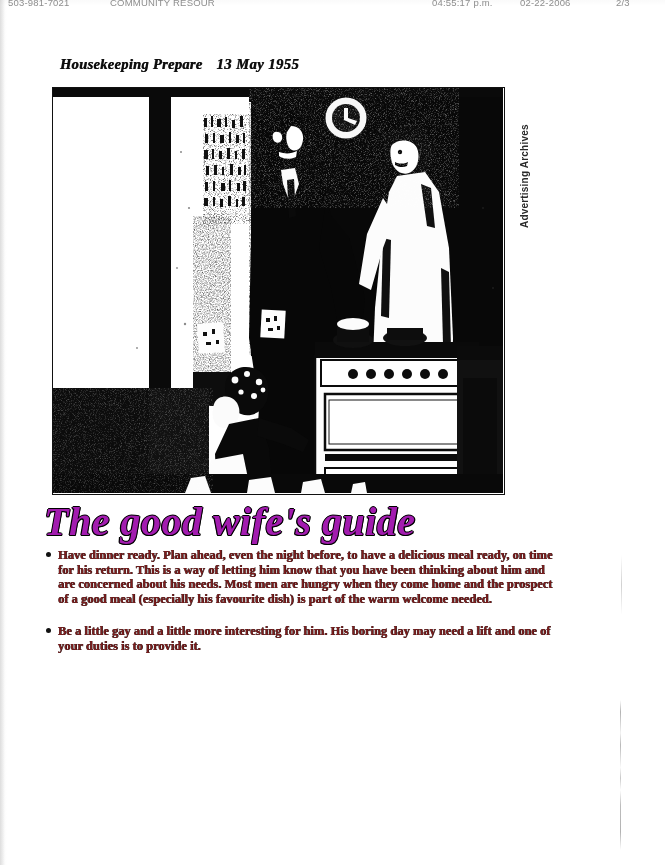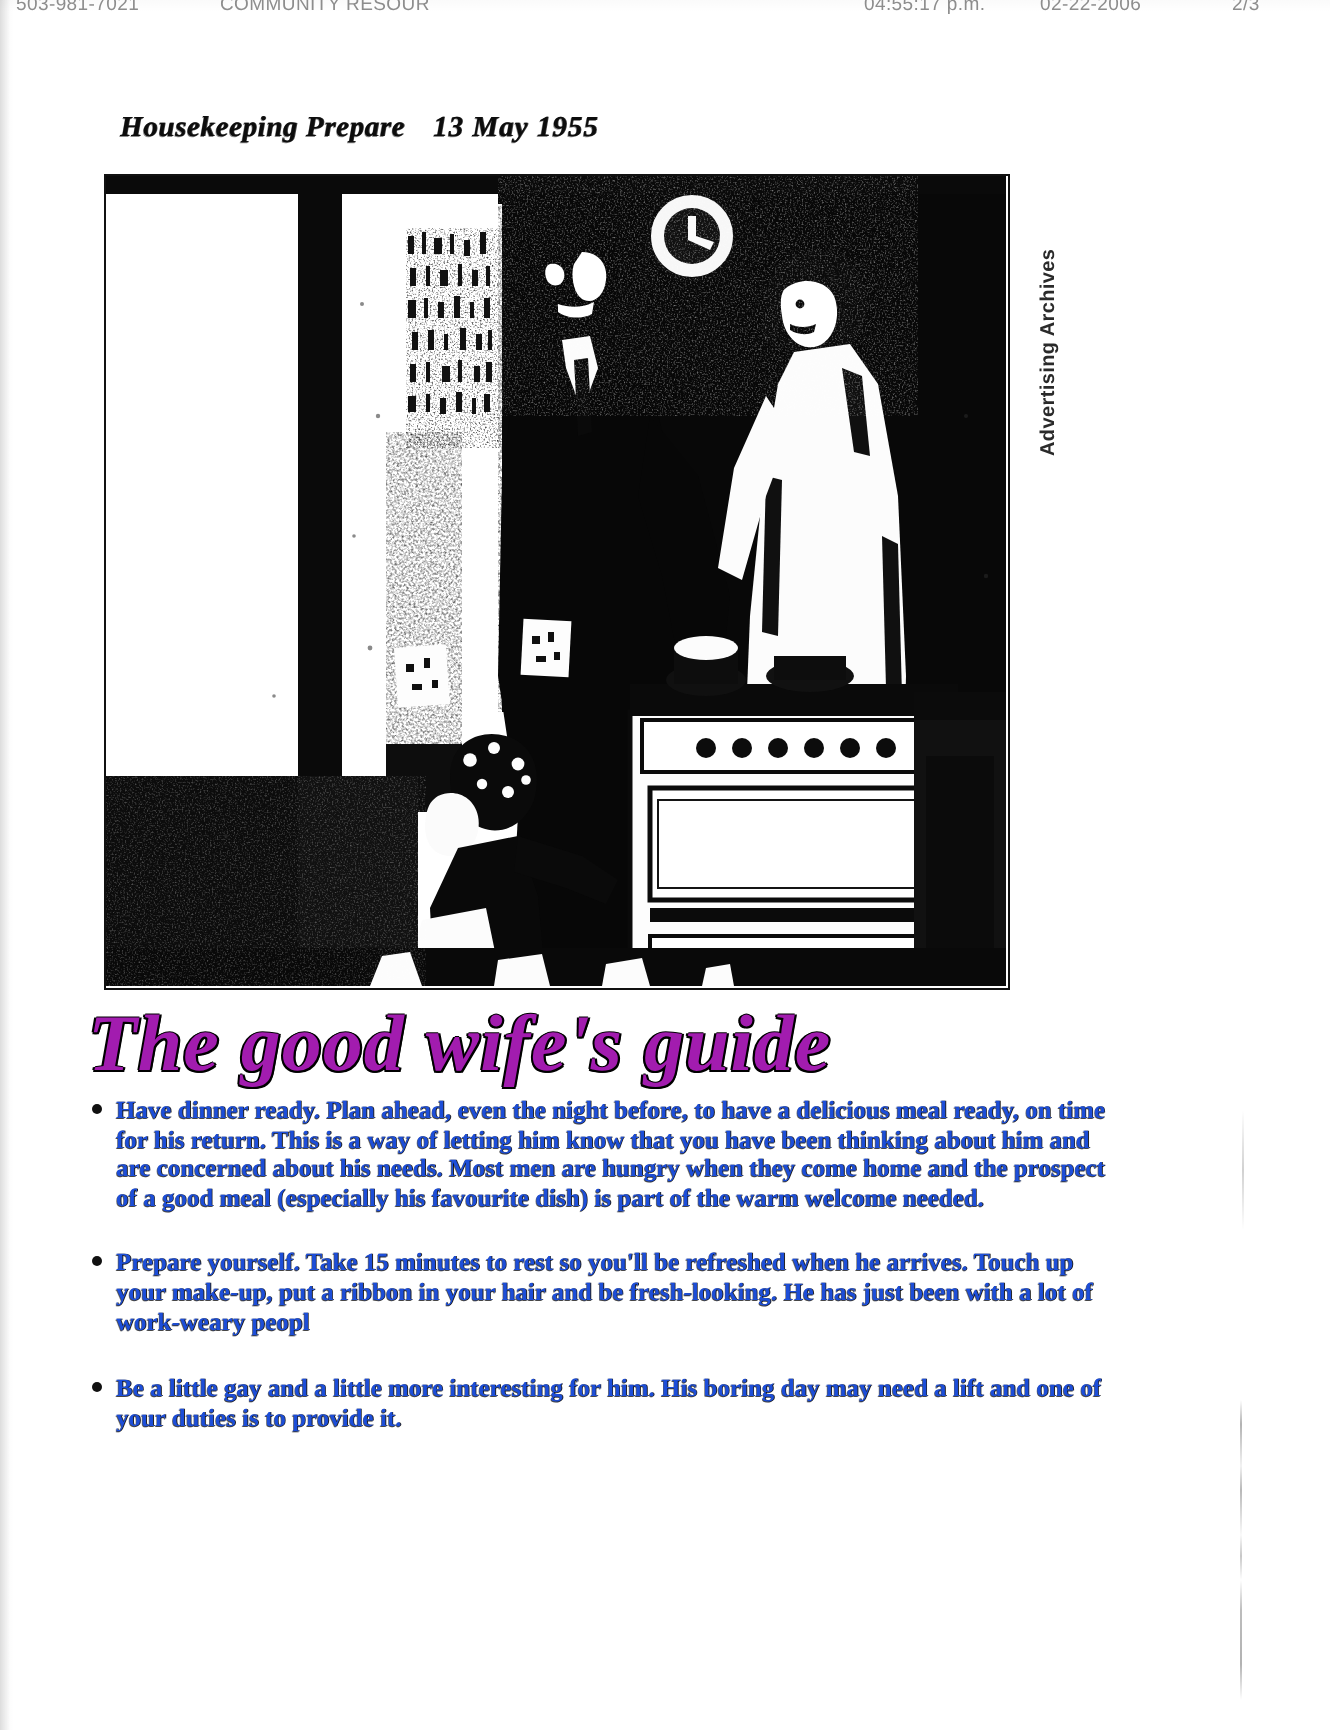--- a/index.html
+++ b/index.html
@@ -151,21 +151,21 @@
     width: 520px;
   }
   .guide-item {
     position: relative;
     padding-left: 14px;
     margin-bottom: 16px;
     font-family: "Liberation Serif", "DejaVu Serif", serif;
     font-size: 12.4px;
     line-height: 14.6px;
     font-weight: bold;
-    color: #1d4ed8;
+    color: #7f1d1d;
     letter-spacing: 0.05px;
     text-shadow: 0.45px 0 0 rgba(0,0,0,0.85), -0.35px 0.25px 0 rgba(0,0,0,0.55), 0 0.4px 0 rgba(0,0,0,0.4);
   }
   .guide-item .bullet {
     position: absolute;
     left: 2px;
     top: 4px;
     width: 5px;
     height: 5px;
     border-radius: 50%;
@@ -448,19 +448,15 @@
 
 <div class="headline">The good wife's guide</div>
 
 <div class="guide-list">
   <div class="guide-item">
     <span class="bullet"></span>
     <span>Have dinner ready. Plan ahead, even the night before, to have a delicious meal ready, on time for his return. This is a way of letting him know that you have been thinking about him and are concerned about his needs. Most men are hungry when they come home and the prospect of a good meal (especially his favourite dish) is part of the warm welcome needed.</span>
   </div>
   <div class="guide-item">
     <span class="bullet"></span>
-    <span>Prepare yourself. Take 15 minutes to rest so you'll be refreshed when he arrives. Touch up your make-up, put a ribbon in your hair and be fresh-looking. He has just been with a lot of work-weary peopl</span>
-  </div>
-  <div class="guide-item">
-    <span class="bullet"></span>
     <span>Be a little gay and a little more interesting for him. His boring day may need a lift and one of your duties is to provide it.</span>
   </div>
 </div>
 
 </body></html>

